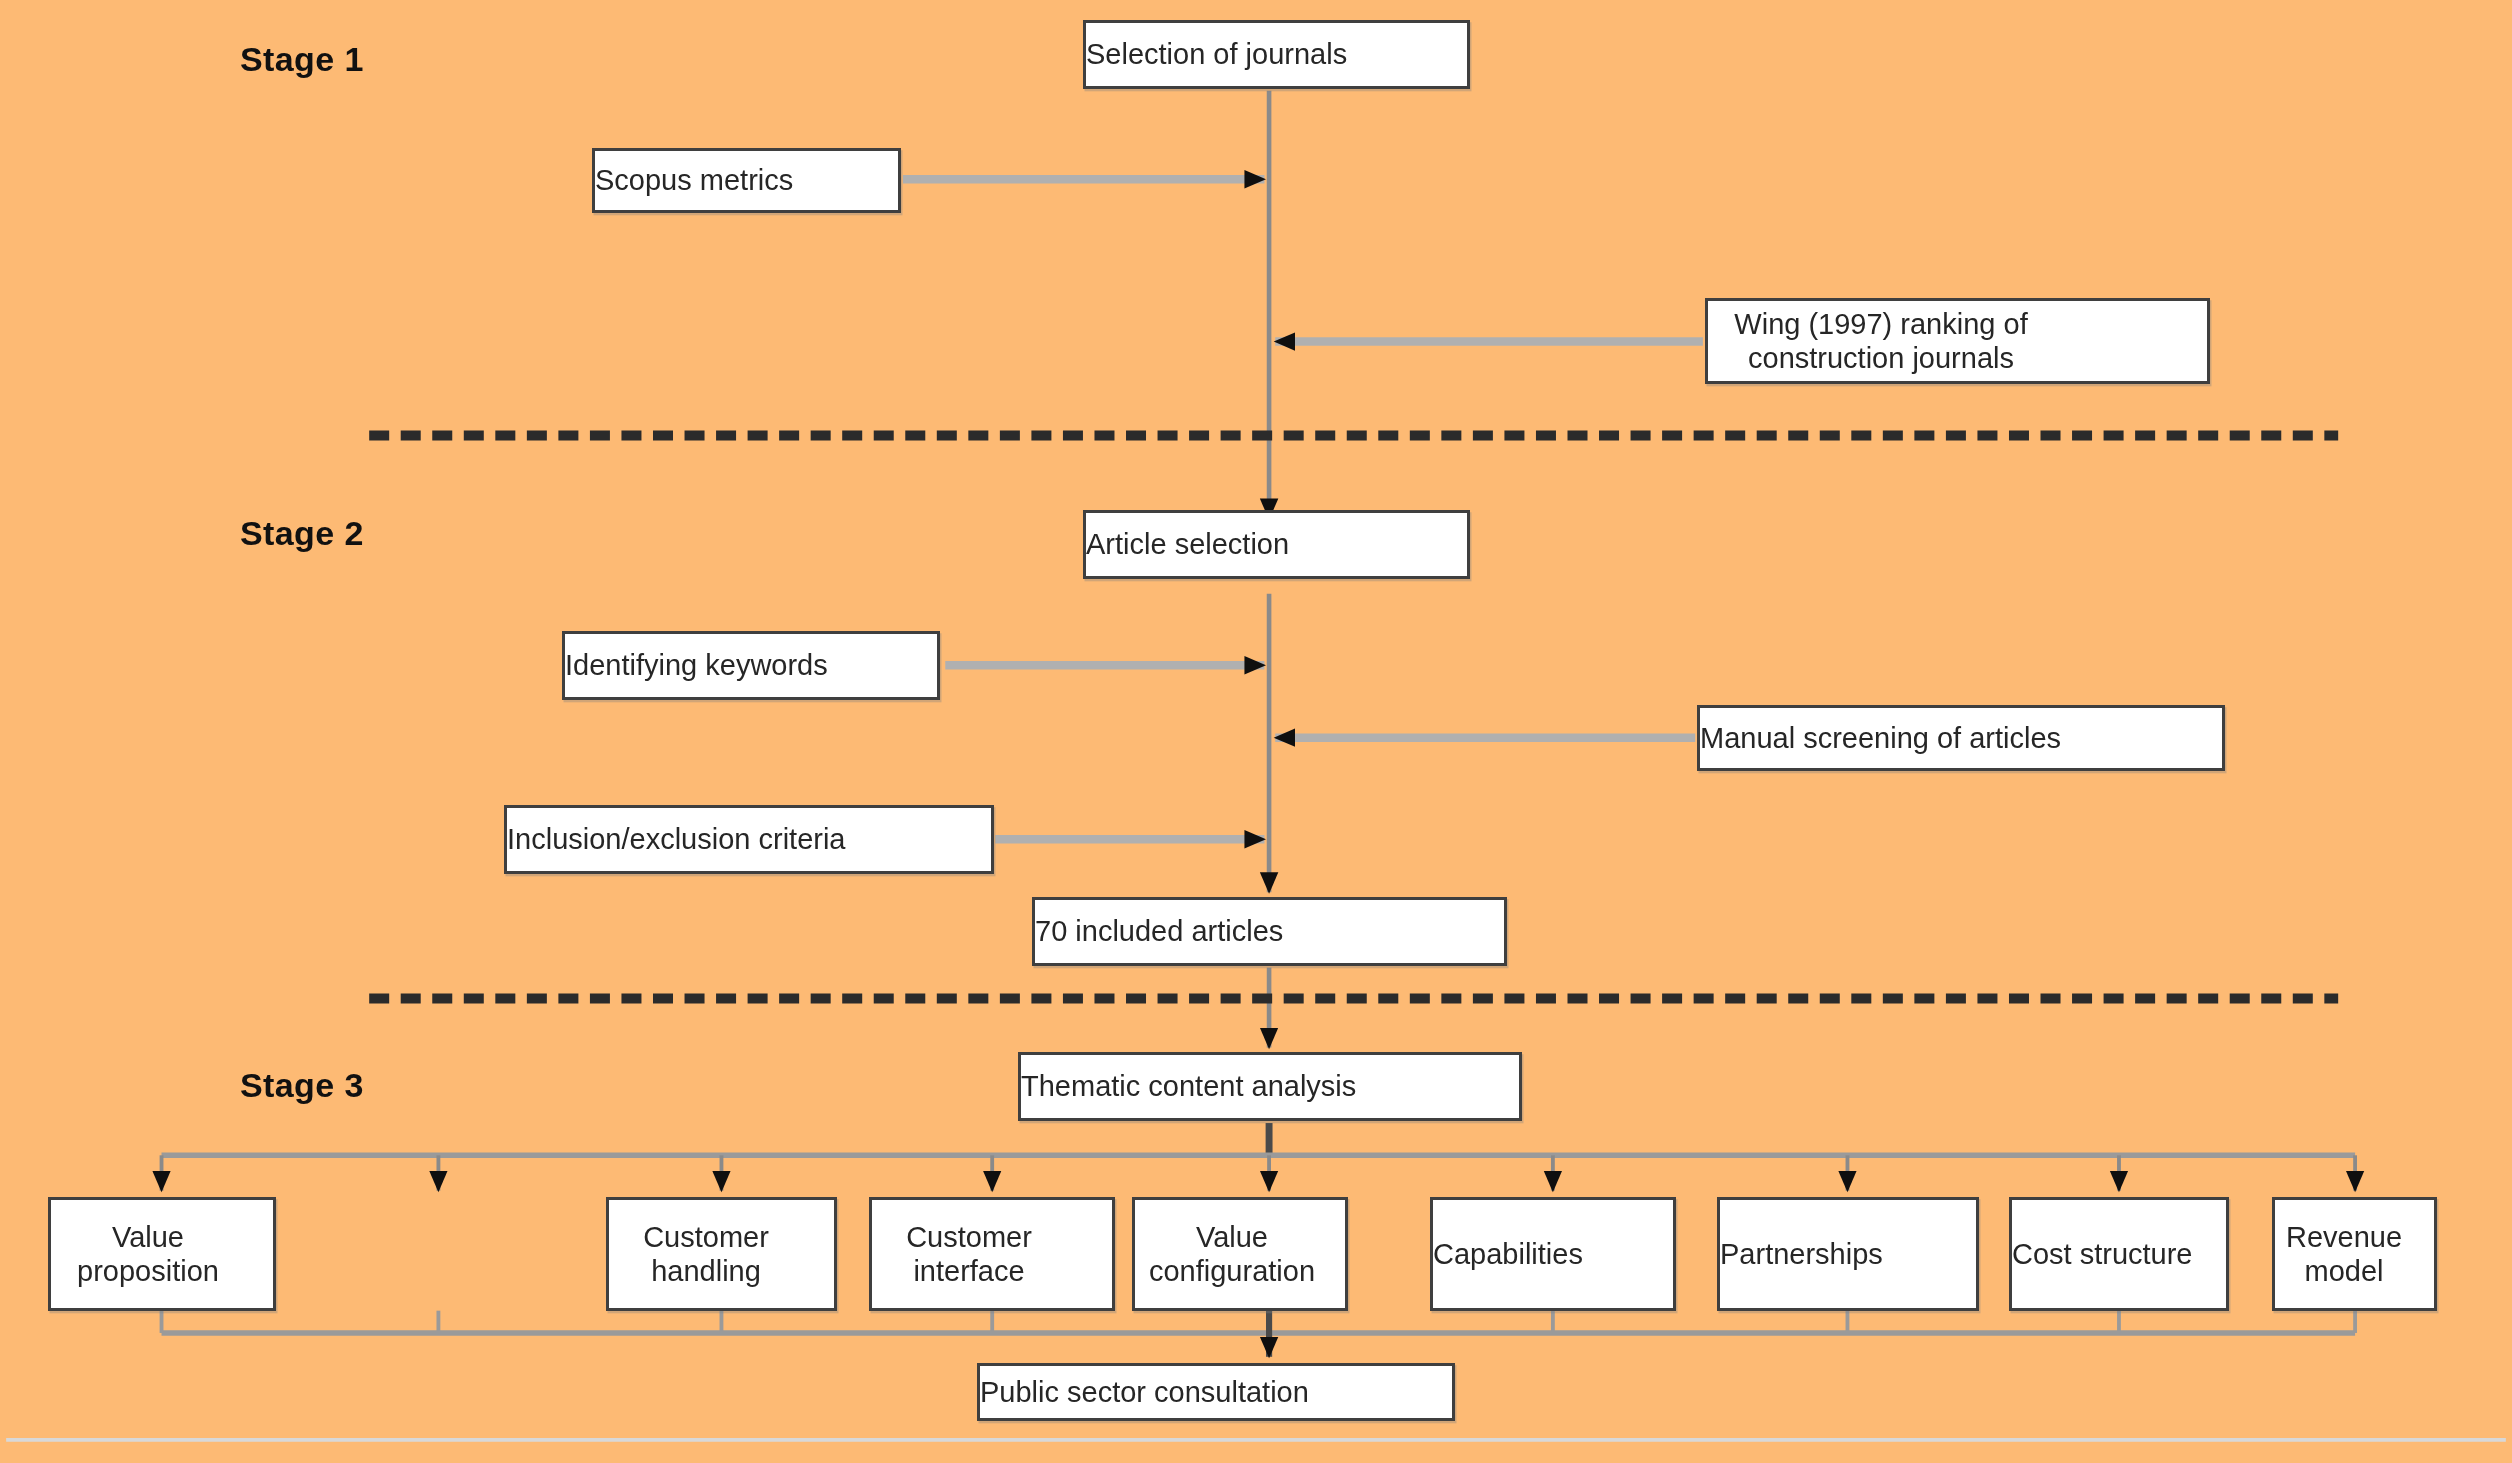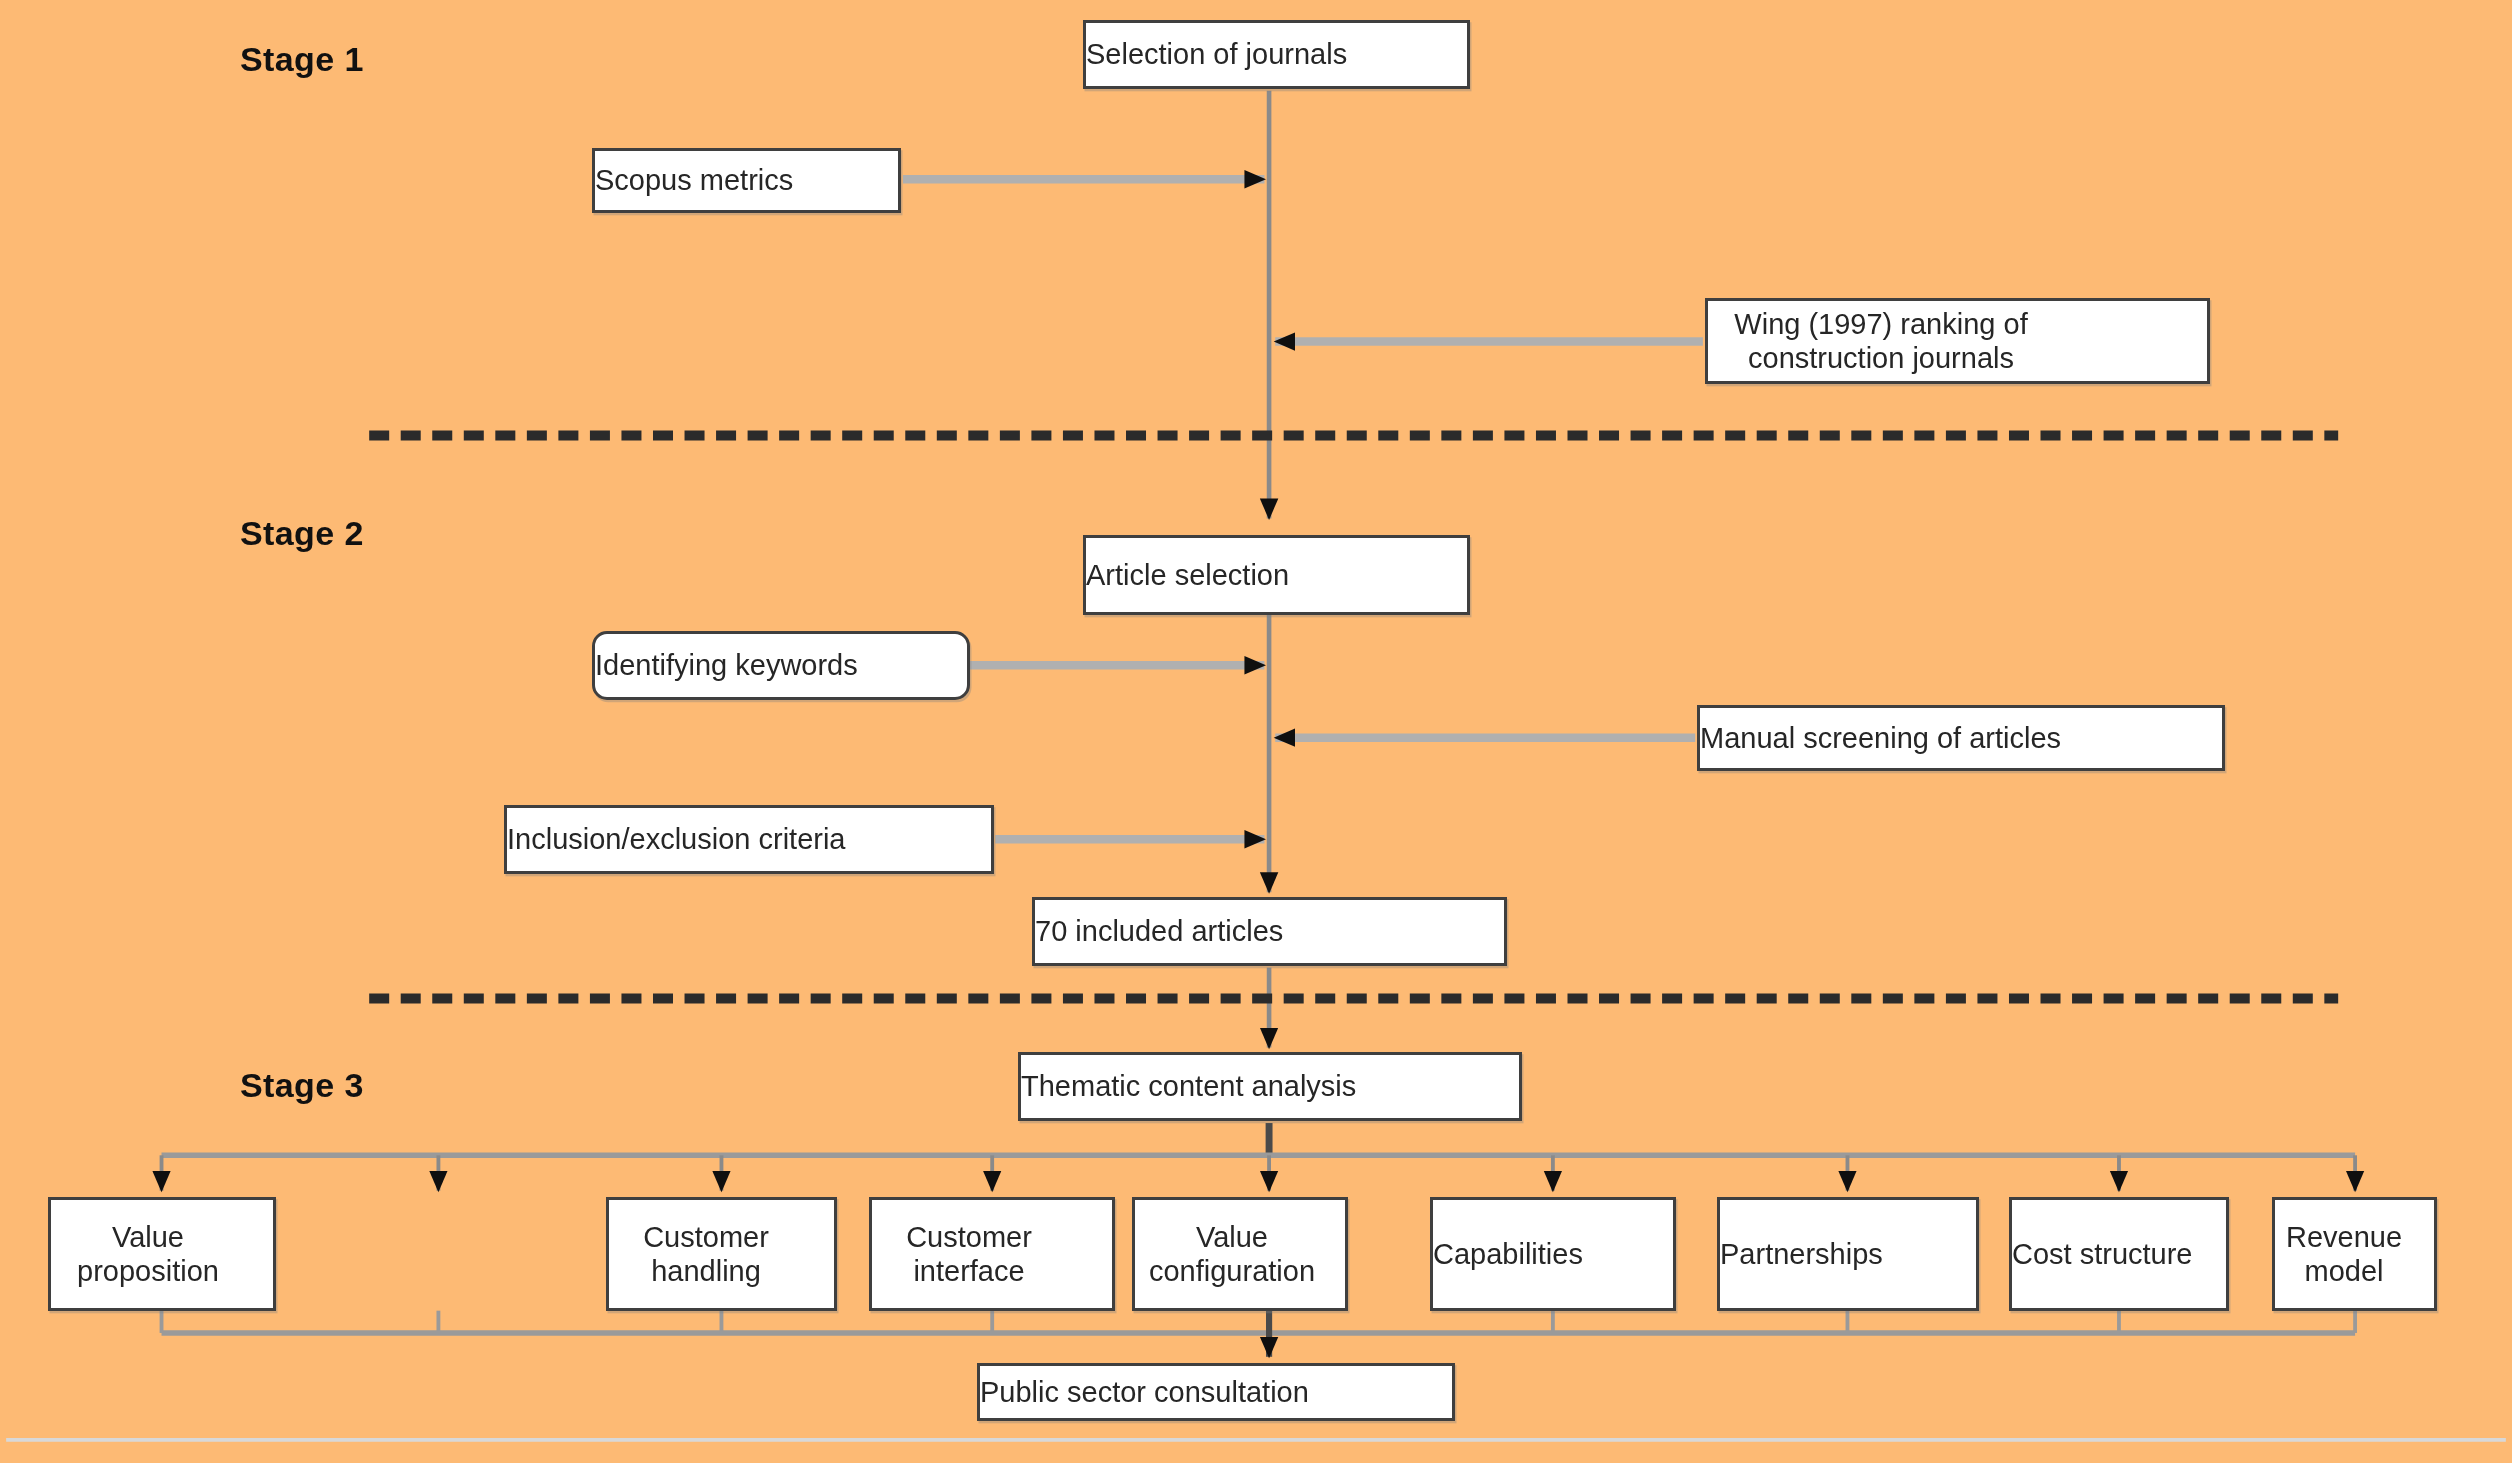--- a/index.html
+++ b/index.html
@@ -43,22 +43,22 @@
     color: #111111;
     z-index: 2;
     letter-spacing: 0.4px;
   }
   
   #n-selection   { left: 1083px; top:   20px; width: 387px; height:  69px; }
   #n-scopus      { left:  592px; top:  148px; width: 309px; height:  65px; }
   #n-wing        { left: 1705px; top:  298px; width: 505px; height: 86px; }
   #n-wing .txt   { max-width: 346px; }
   
-  #n-article     { left: 1083px; top:  535px; width: 387px; height:  80px; }
-  #n-keywords    { left:  592px; top:  631px; width: 378px; height:  69px; border-radius: 15px; }
+  #n-article     { left: 1083px; top:  510px; width: 387px; height:  69px; }
+  #n-keywords    { left:  562px; top:  631px; width: 378px; height:  69px; }
   #n-manual      { left: 1697px; top:  705px; width: 528px; height:  66px; }
   #n-criteria    { left:  504px; top: 805px; width: 490px; height:  69px; }
   #n-included    { left: 1032px; top: 897px; width: 475px; height:  69px; }
   
   #n-thematic    { left: 1018px; top: 1052px; width: 504px; height:  69px; }
   .theme { top: 1197px; height: 114px; }
   .theme .txt { max-width: 194px; }
   #t0 { left:   48px; width: 228px; }
   #t1 { left:  304px; width: 269px; }
   #t2 { left:  606px; width: 231px; }

